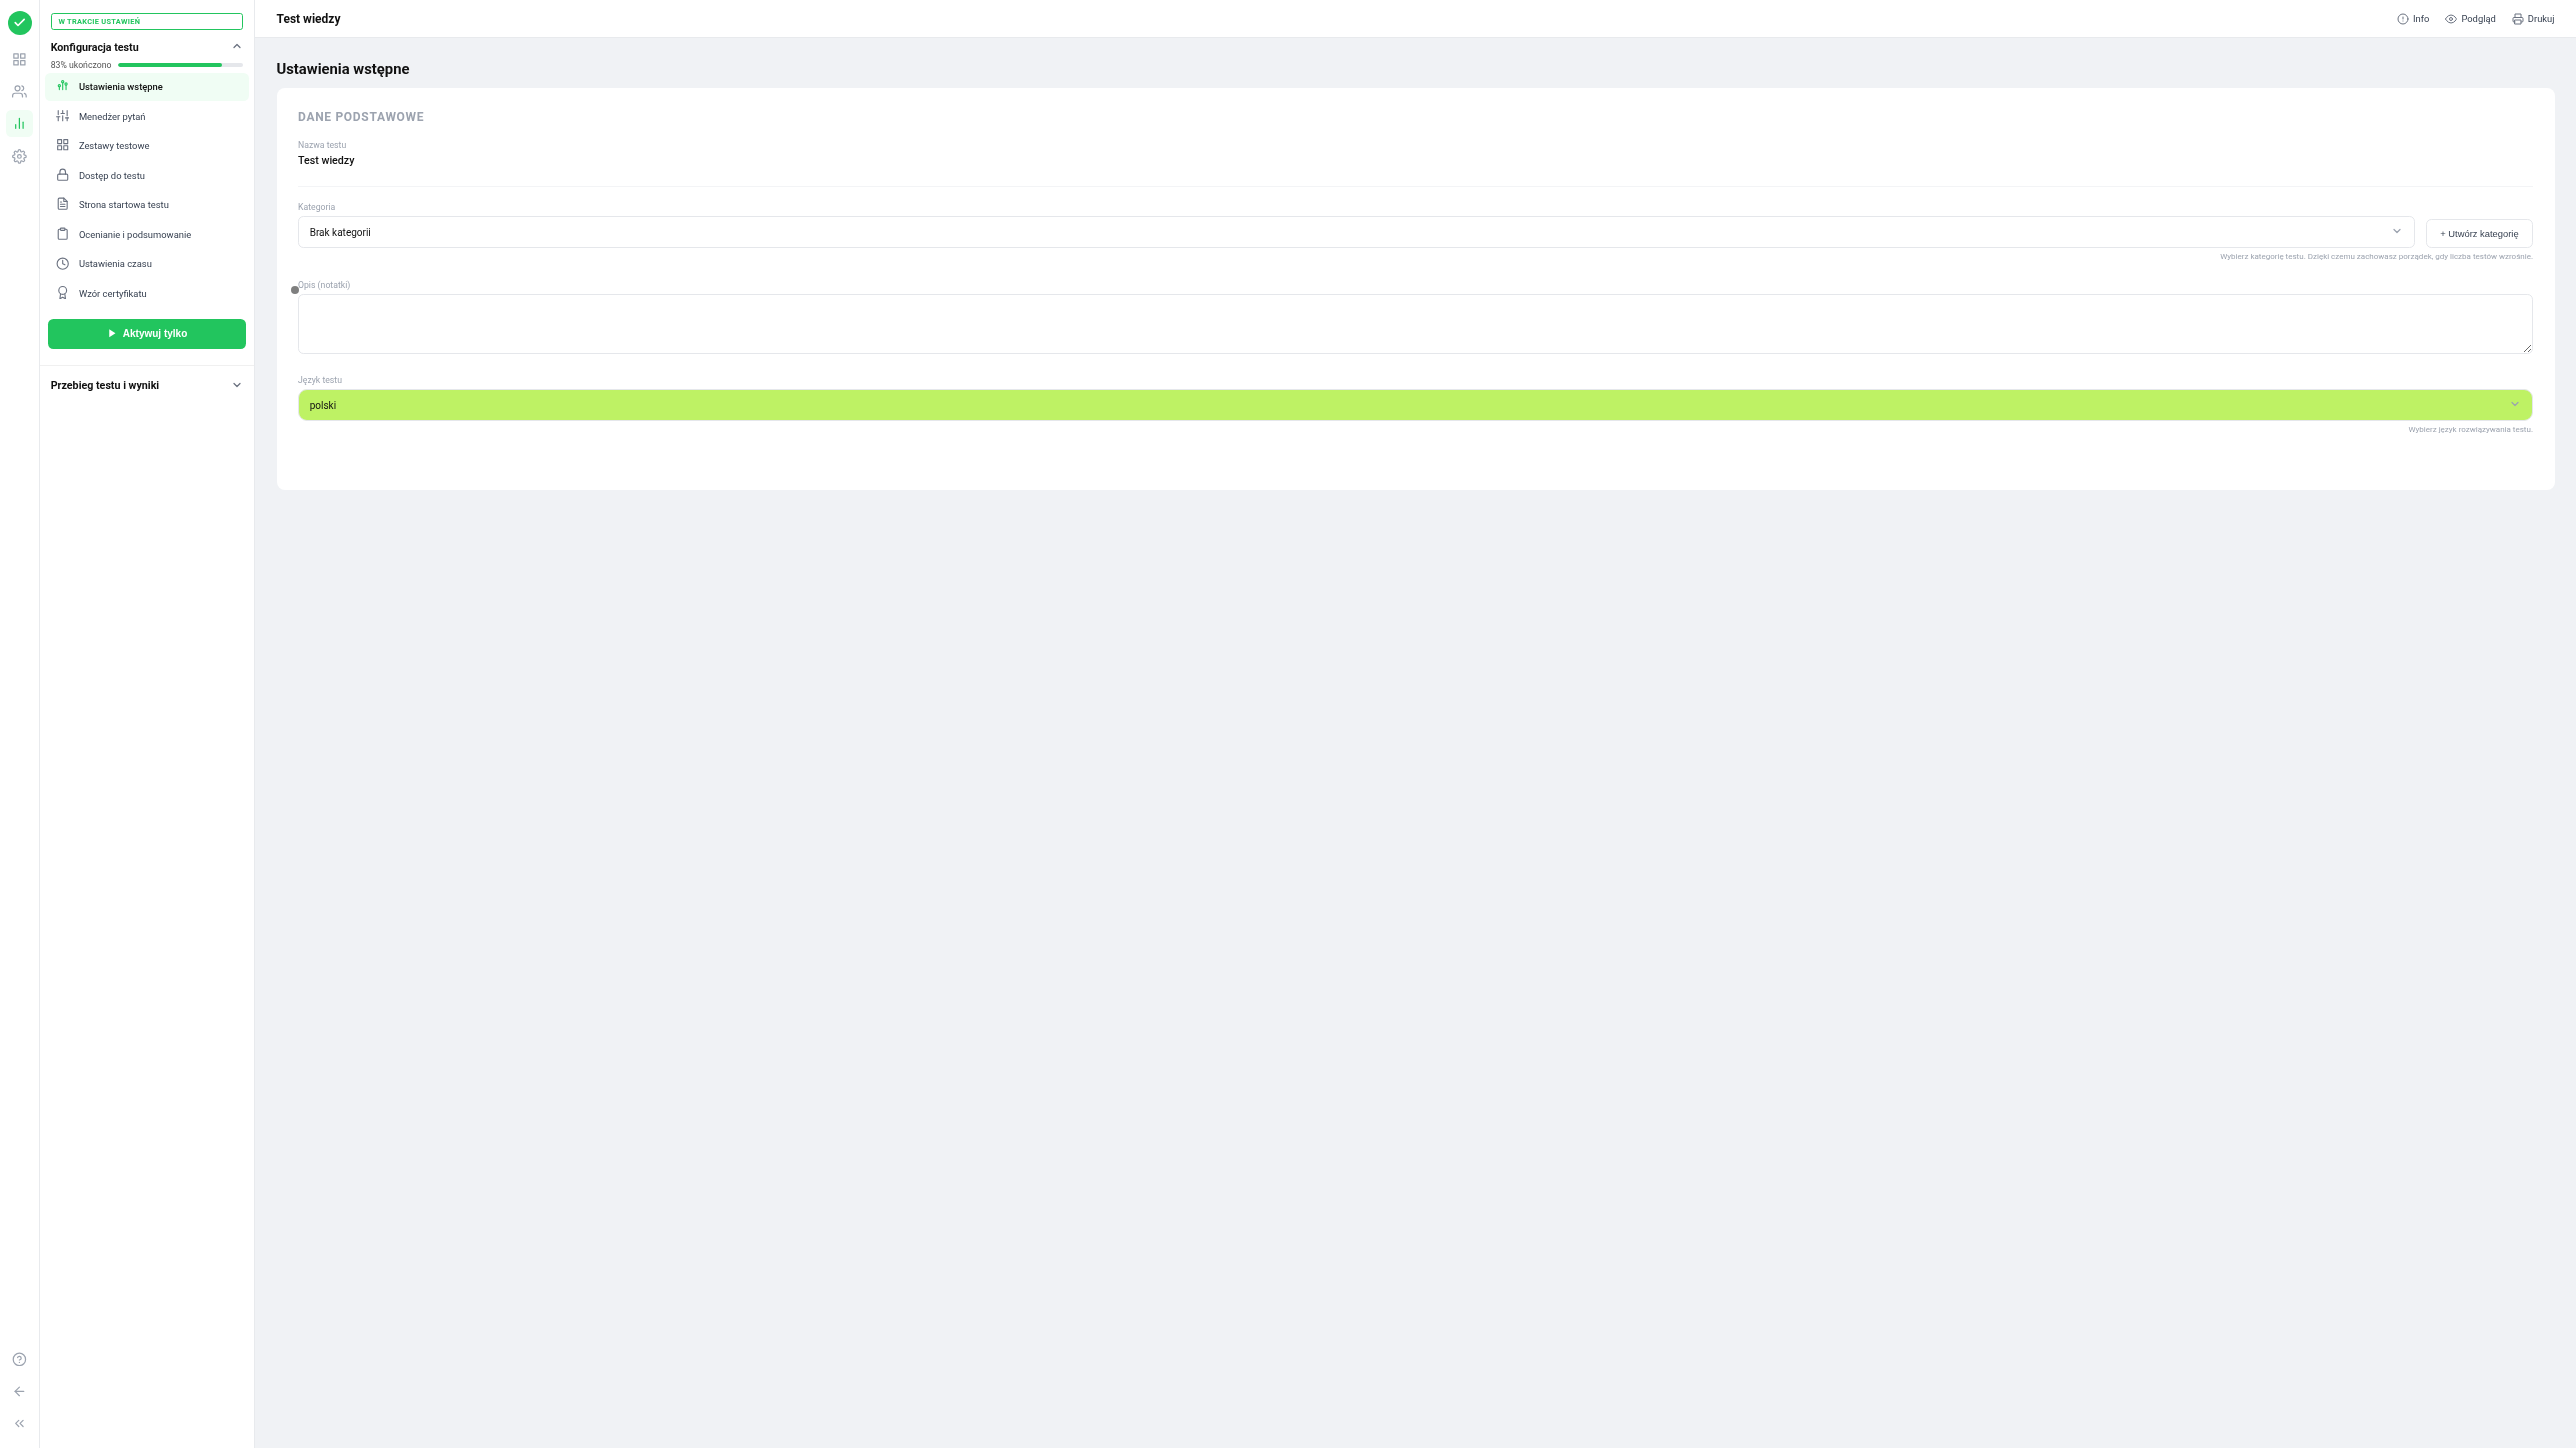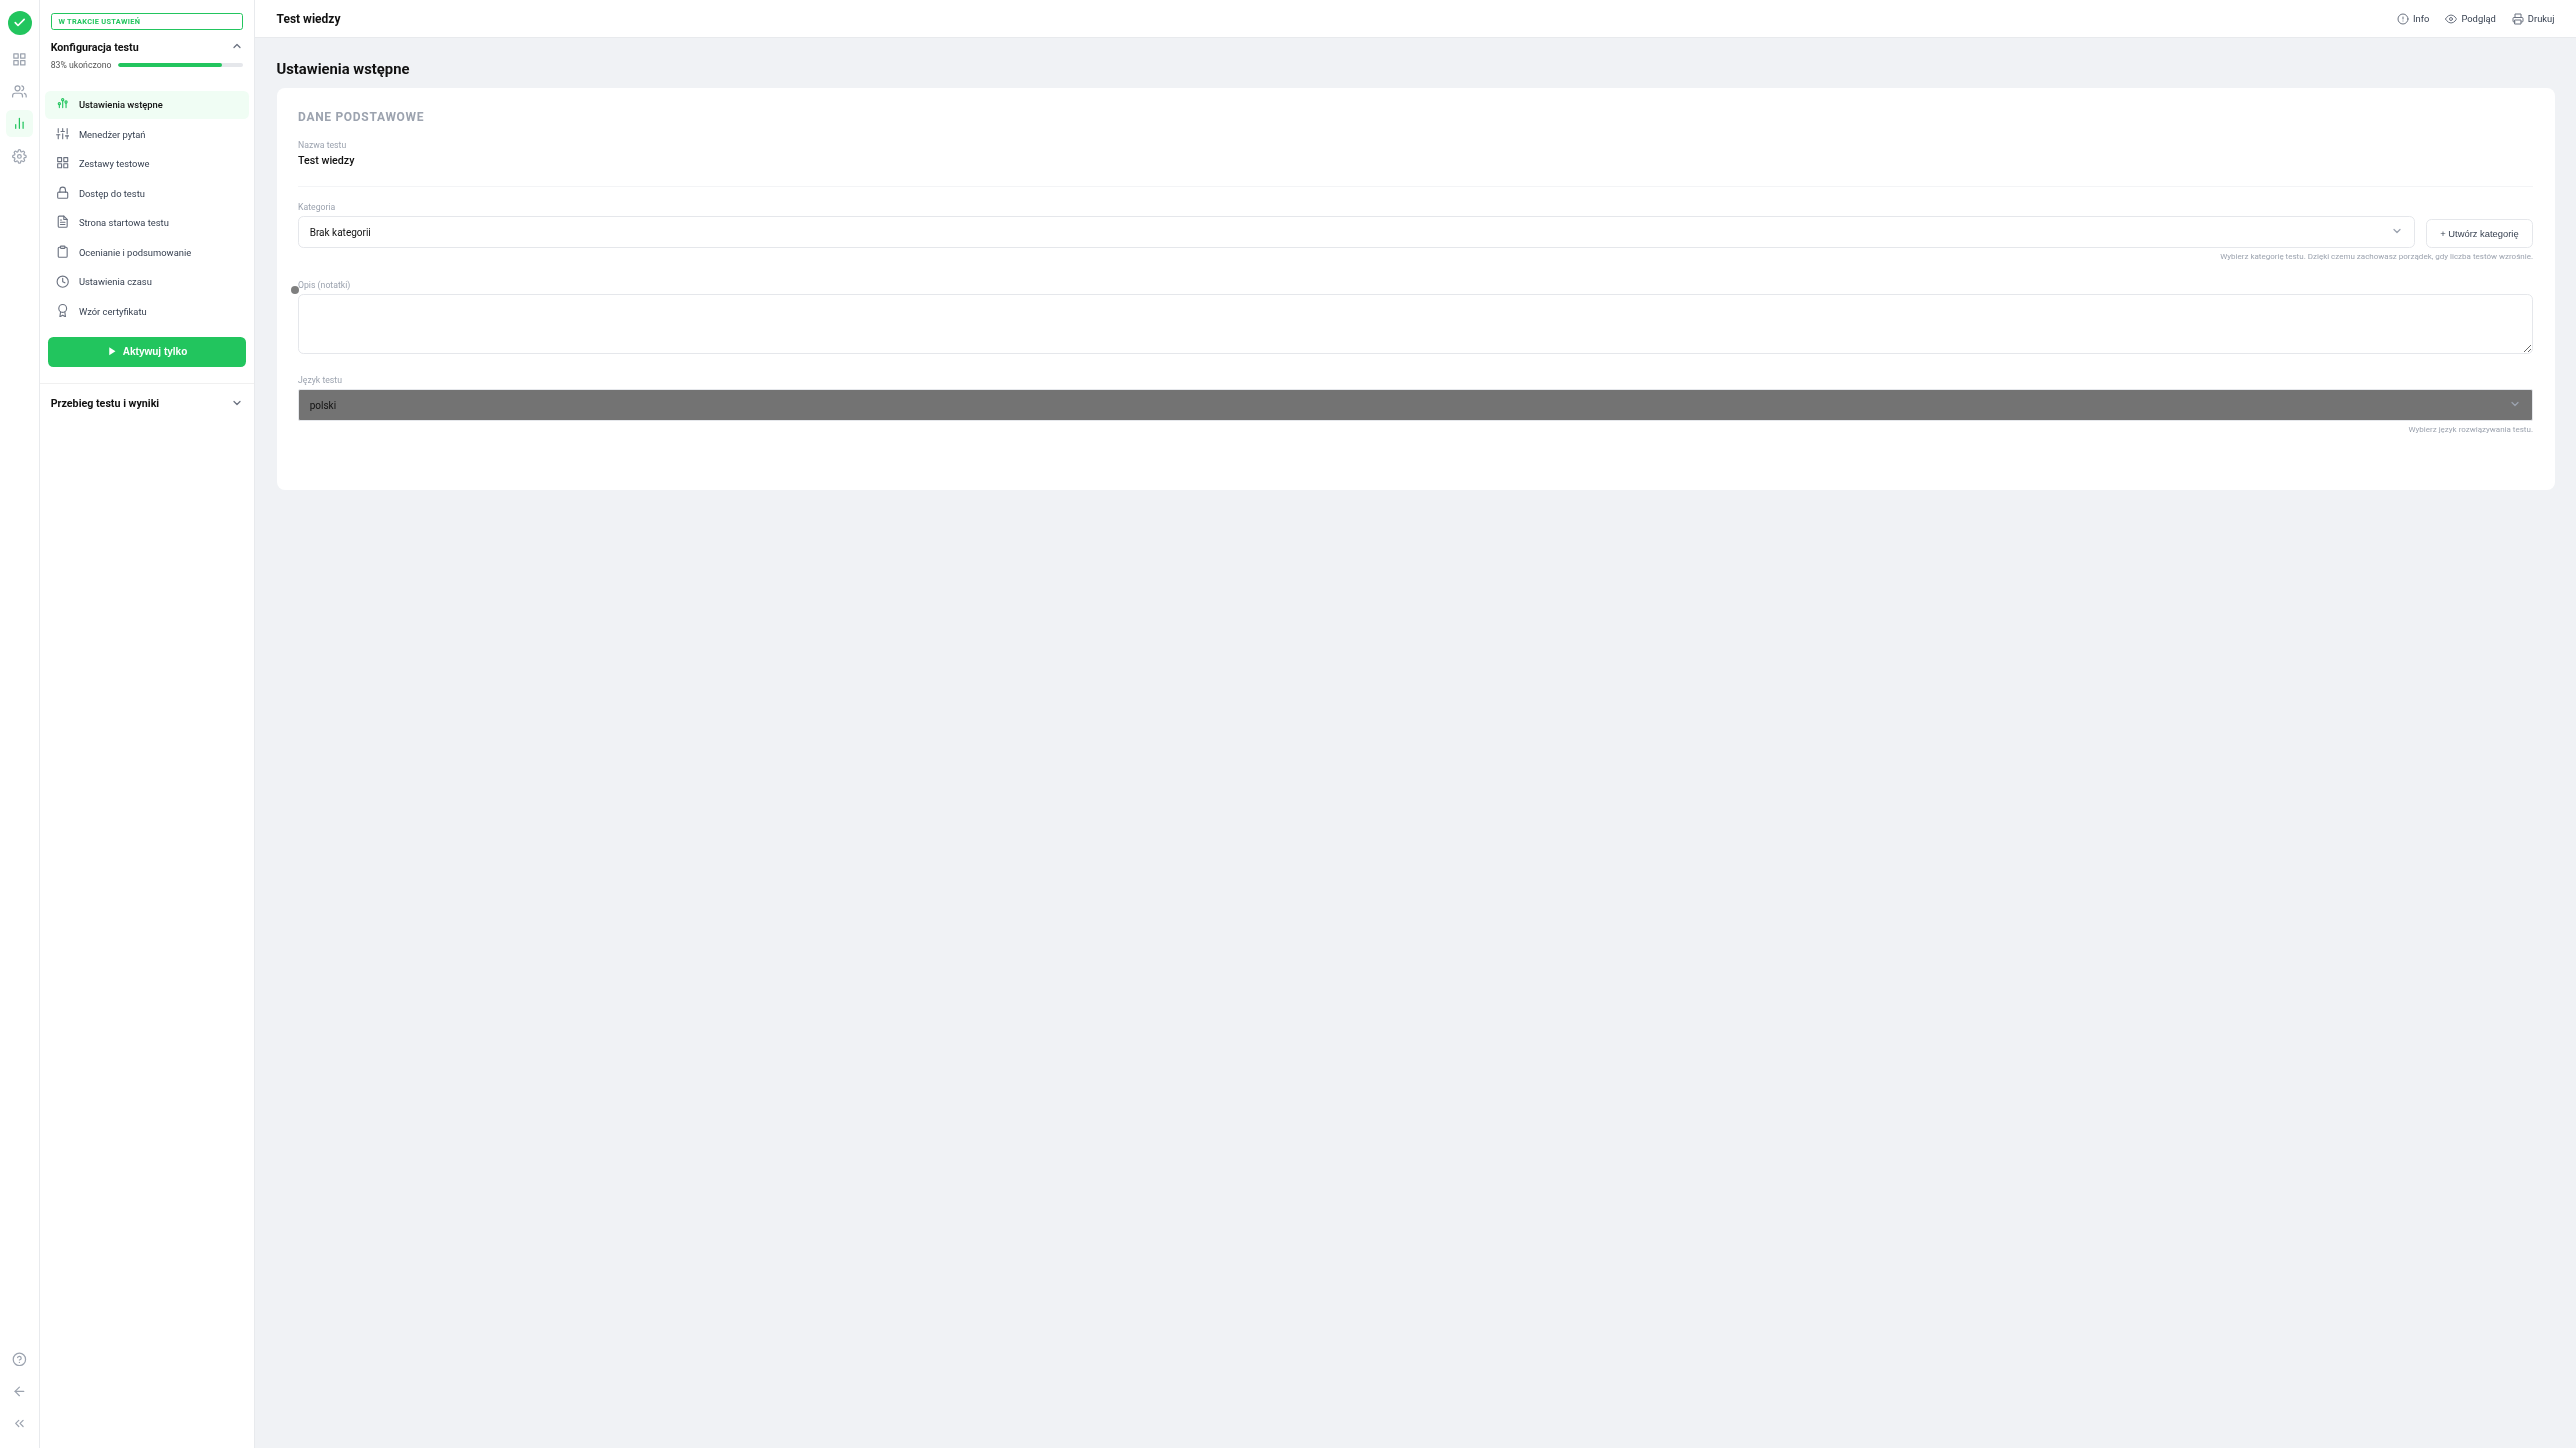--- a/index.html
+++ b/index.html
@@ -74,21 +74,21 @@
       font-size: 10.7px;
       font-weight: 700;
       color: #111;
     }
     .sidebar-chevron { color: #6b7280; cursor: pointer; }
     .sidebar-progress-row {
       display: flex;
       align-items: center;
       gap: 6.7px;
       padding: 0 10.7px;
-      margin-bottom: 20px;
+      margin-bottom: 2px;
       font-size: 8.7px;
       color: #555;
     }
     .progress-bar-bg {
       flex: 1;
       height: 4px;
       background: #e5e7eb;
       border-radius: 2px;
       overflow: hidden;
     }
@@ -280,27 +280,27 @@
       font-size: 9.4px;
       color: #111;
       resize: vertical;
       min-height: 60px;
       font-family: inherit;
       outline: none;
     }
 
     .language-select-wrapper {
       border: 1px solid #e5e7eb;
-      border-radius: 2px;
+      border-radius: 9px;
       padding: 8px 10.7px;
       display: flex;
       align-items: center;
       justify-content: space-between;
       cursor: pointer;
-      background: #737373;
+      background: #bef264;
     }
     .language-select-value { font-size: 10px; color: #111; }
 
     .logo-section-label {
       font-size: 7.4px;
       font-weight: 700;
       color: #9ca3af;
       letter-spacing: 0.7px;
       text-transform: uppercase;
       margin-top: 21.5px;

